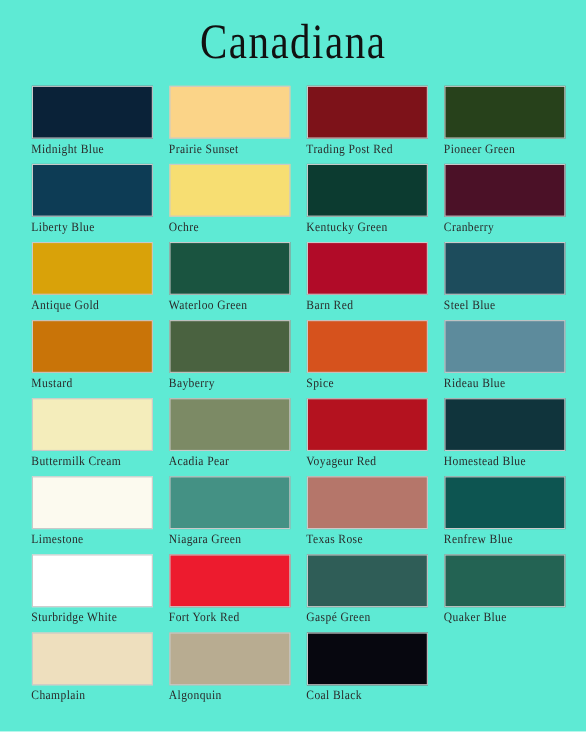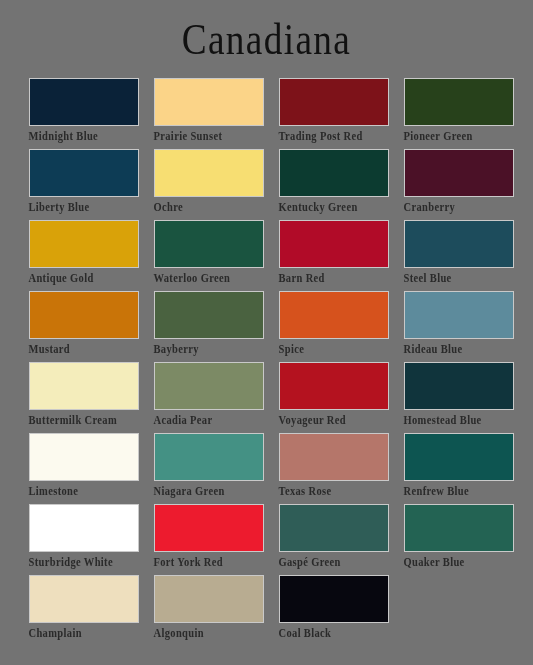--- a/index.html
+++ b/index.html
@@ -14,21 +14,21 @@
     overflow: hidden;
     font-family: "Liberation Serif", "DejaVu Serif", serif;
     color: #1c1c1c;
     -webkit-font-smoothing: antialiased;
   }
 
   .page {
     position: relative;
     width: 533px;
     height: 665px;
-    background: #737373;
+    background: #5eead4;
     box-sizing: border-box;
   }
 
   
   .title-wrap {
     height: 78px;
     display: flex;
     align-items: center;
     justify-content: center;
   }
@@ -55,21 +55,20 @@
     column-gap: 0px;
     row-gap: 0px;
     padding-left: 14px;
     box-sizing: border-box;
   }
 
   .cell {
     width: 125px;
     height: 71px;
     box-sizing: border-box;
-    font-weight: bold;
   }
 
   .swatch {
     width: 110px;
     height: 48px;
     box-sizing: border-box;
     border: 1px solid #c9c9c9;
     display: block;
   }
 

